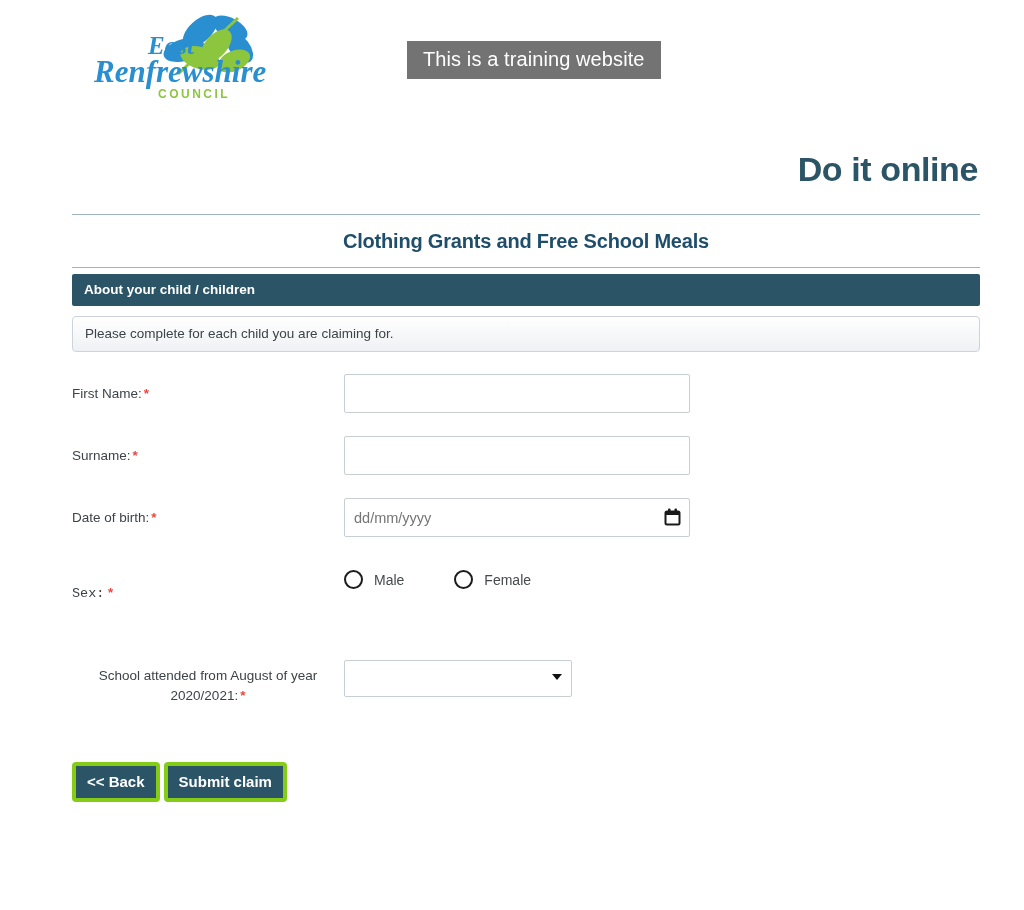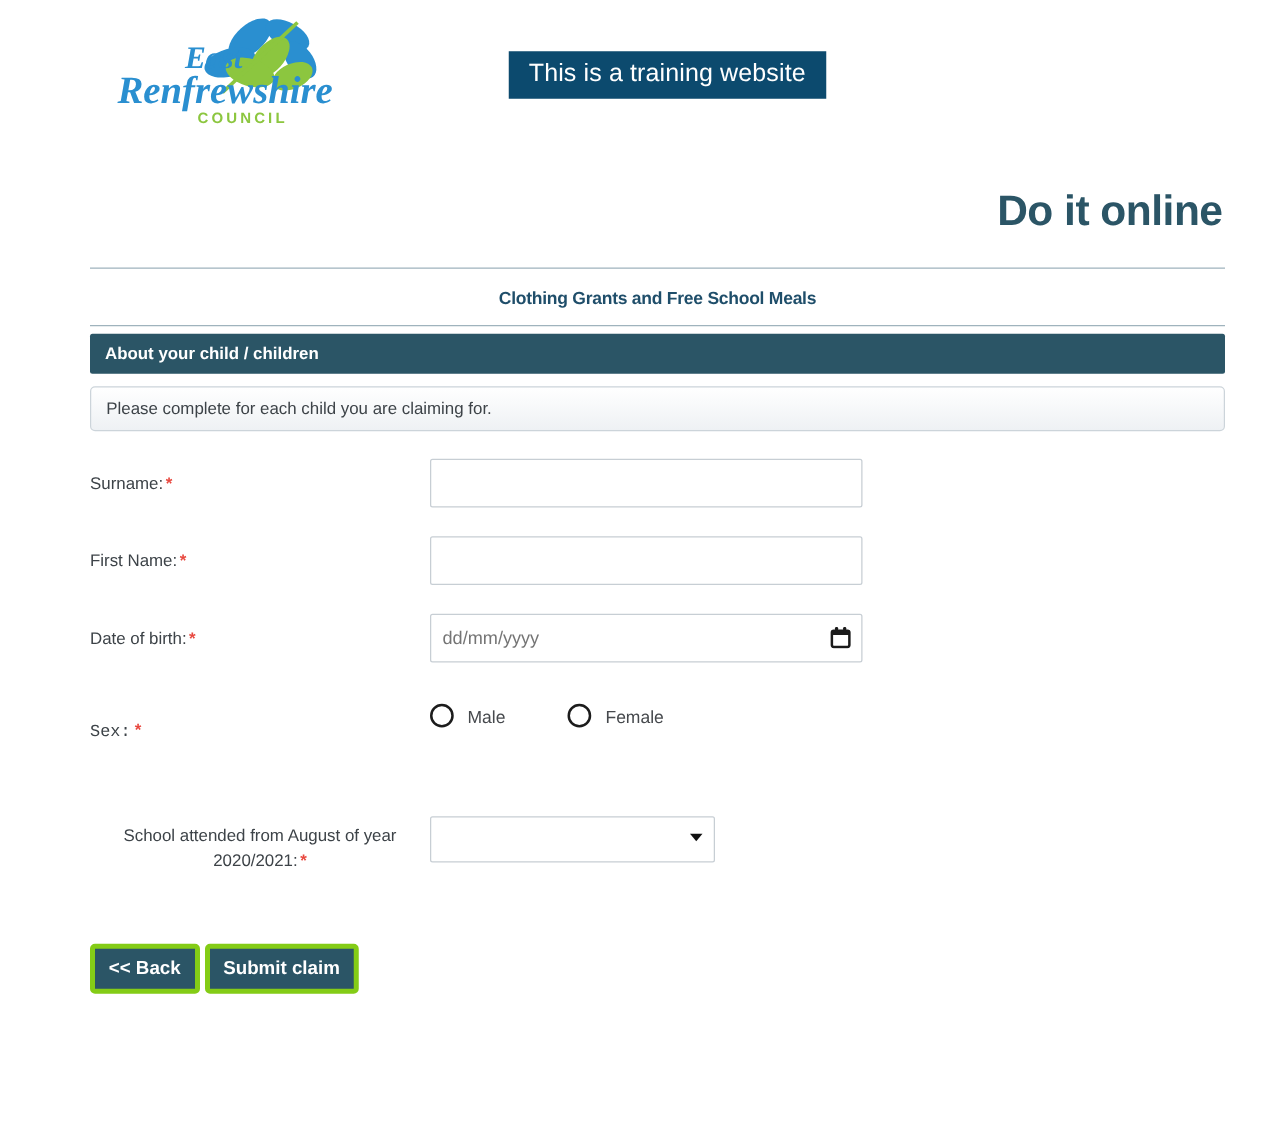--- a/index.html
+++ b/index.html
@@ -12,42 +12,42 @@
   }
   .page { position: relative; width: 1024px; height: 824px; overflow: hidden; background:#fff; }
 
   
   .header { position: relative; height: 118px; }
   .logo { position: absolute; left: 88px; top: 6px; width: 190px; height: 100px; }
   .logo svg { display: block; }
 
   .training-banner {
     position: absolute; left: 407px; top: 41px;
-    background: #0c4a6e; color: #ffffff;
+    background: #737373; color: #ffffff;
     font-size: 20px; line-height: 22px;
     padding: 7px 16px 9px 16px;
     white-space: nowrap; letter-spacing: 0.1px;
   }
 
   
   .do-it-online {
     position: absolute; right: 46px; top: 150px;
     color: #2b5566; font-size: 34px; font-weight: bold;
     letter-spacing: -0.4px;
   }
 
   
   .container { position: absolute; left: 72px; top: 214px; width: 908px; }
 
   .rule { border-top: 1px solid #9fb3bd; height: 0; }
   .rule.top { margin-bottom: 0; }
 
   .form-title {
     text-align: center; color: #1f4e6a;
-    font-size: 14px; font-weight: bold;
+    font-size: 20px; font-weight: bold;
     padding: 15px 0 14px 0; letter-spacing: -0.2px;
   }
 
   .section-header {
     background: #2b5566; color: #ffffff;
     font-size: 13.5px; font-weight: bold;
     padding: 8px 12px 9px 12px;
     border-radius: 2px;
     margin-top: 6px;
   }
@@ -192,30 +192,30 @@
     <div class="rule"></div>
 
     <div class="section-header">About your child / children</div>
 
     <div class="info-strip">Please complete for each child you are claiming for.</div>
 
     <div class="form">
 
       <div class="row">
         <div class="label">
+          <span>First Name:</span><span class="req">*</span>
+        </div>
+        <div class="field">
+          <input class="text-input" type="text" placeholder="" style="">
+        </div>
+      </div>
+
+      <div class="row">
+        <div class="label">
           <span>Surname:</span><span class="req">*</span>
-        </div>
-        <div class="field">
-          <input class="text-input" type="text" placeholder="" style="">
-        </div>
-      </div>
-
-      <div class="row">
-        <div class="label">
-          <span>First Name:</span><span class="req">*</span>
         </div>
         <div class="field">
           <input class="text-input" type="text" placeholder="" style="">
         </div>
       </div>
 
       <div class="row">
         <div class="label">
           <span>Date of birth:</span><span class="req">*</span>
         </div>

